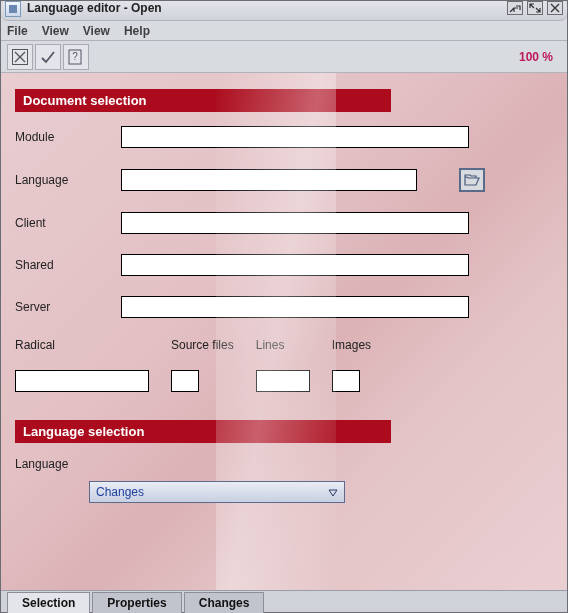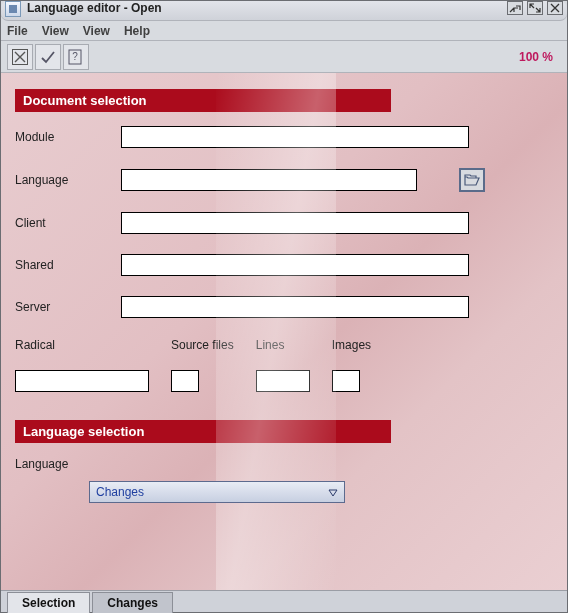--- a/index.html
+++ b/index.html
@@ -338,16 +338,17 @@
         <svg width="10" height="10" viewBox="0 0 10 10">
             <path d="M1 2 L5 8 L9 2 Z" fill="none" stroke="#2a3a6a" stroke-width="1"></path>
           </svg>
       </span>
     </div>
 
   </div>
 
   <div class="tabs">
     <div class="tab active">Selection</div>
+    <div class="tab">Properties</div>
     <div class="tab">Changes</div>
   </div>
 
 </div>
 
 </body></html>

